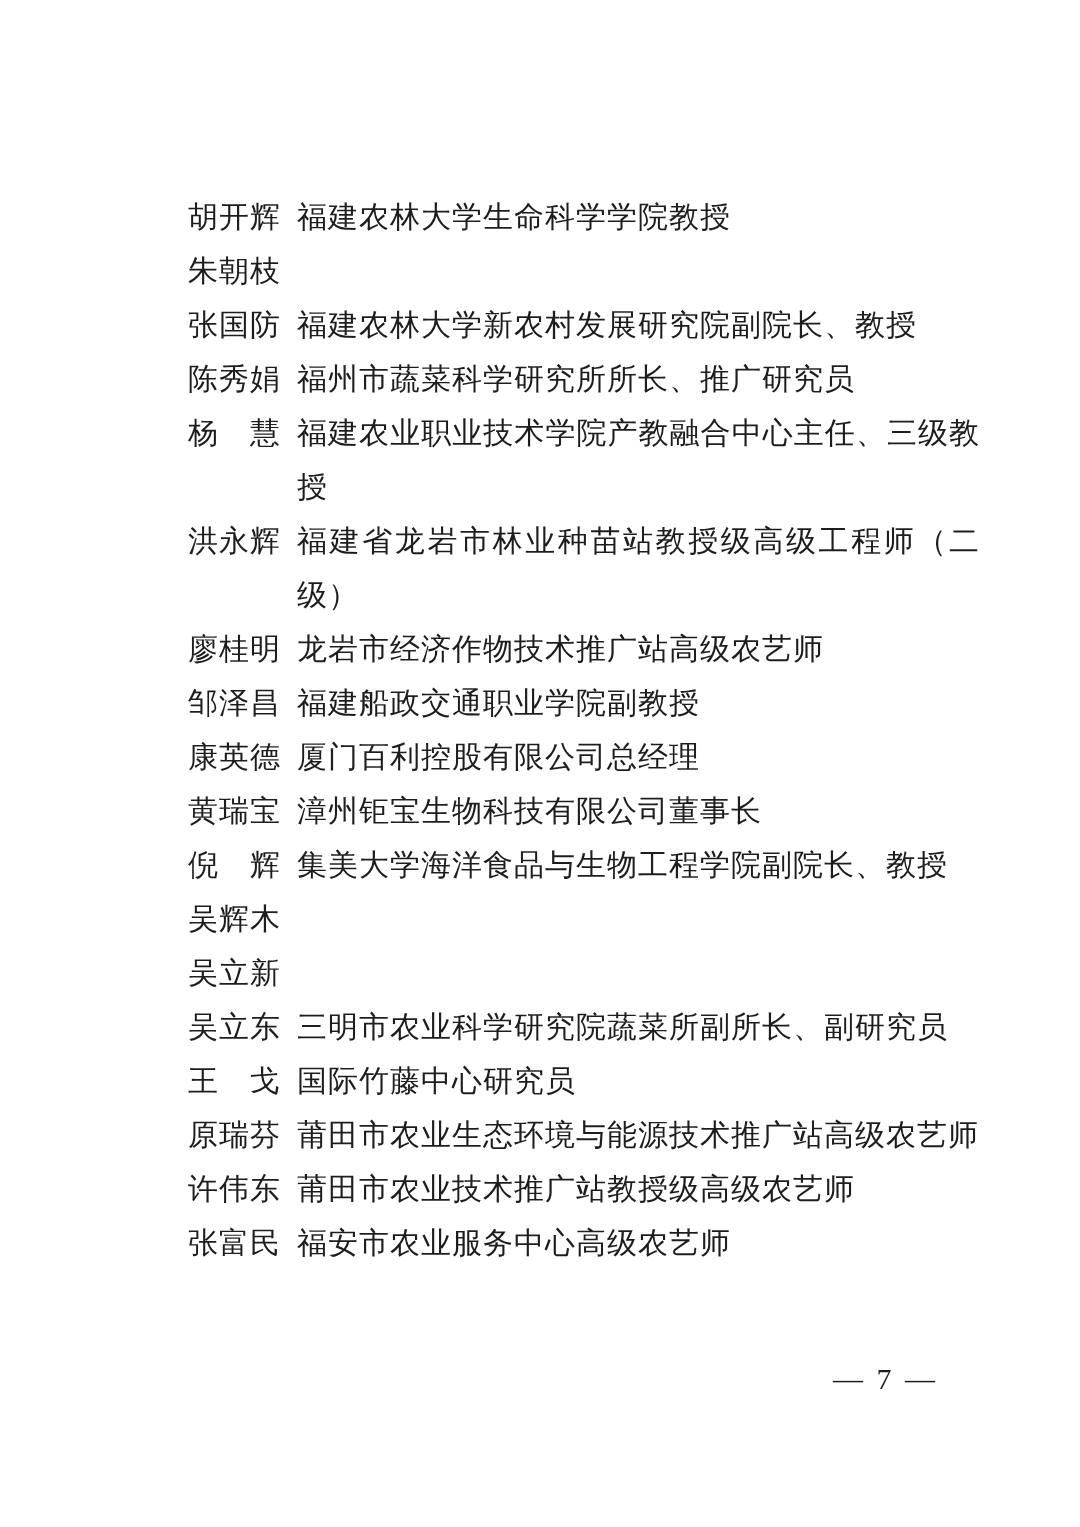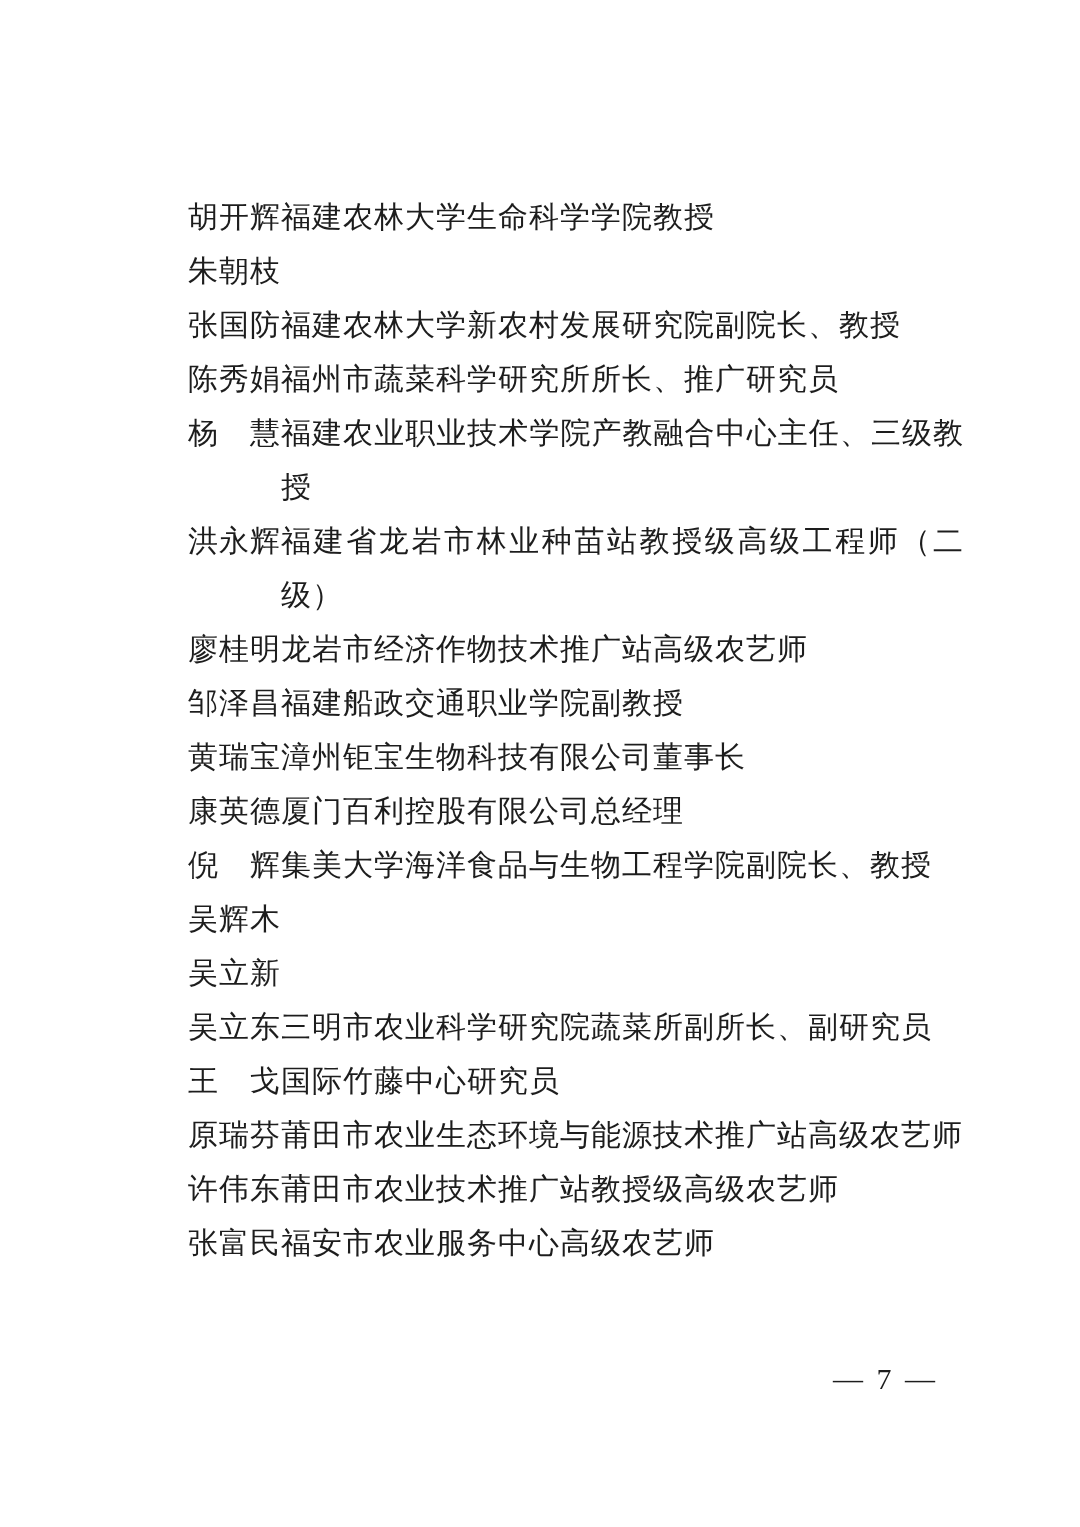--- a/index.html
+++ b/index.html
@@ -34,21 +34,21 @@
   }
   .name {
     flex: 0 0 93px;
     width: 93px;
     white-space: pre;
     text-align: justify;
   }
   .title {
     flex: 0 0 683px;
     width: 683px;
-    margin-left: 0;
+    margin-left: 16px;
     text-align: justify;
     line-break: strict;
   }
   .page-number {
     position: absolute;
     top: 1352px;
     right: 142px;
     font-size: 30px;
     line-height: 54px;
     letter-spacing: 3px;
@@ -94,27 +94,27 @@
     <span class="name">廖桂明</span>
     <span class="title">龙岩市经济作物技术推广站高级农艺师</span>
   </div>
 
   <div class="row">
     <span class="name">邹泽昌</span>
     <span class="title">福建船政交通职业学院副教授</span>
   </div>
 
   <div class="row">
-    <span class="name">黄瑞宝</span>
-    <span class="title">漳州钜宝生物科技有限公司董事长</span>
+    <span class="name">康英德</span>
+    <span class="title">厦门百利控股有限公司总经理</span>
   </div>
 
   <div class="row">
-    <span class="name">康英德</span>
-    <span class="title">厦门百利控股有限公司总经理</span>
+    <span class="name">黄瑞宝</span>
+    <span class="title">漳州钜宝生物科技有限公司董事长</span>
   </div>
 
   <div class="row">
     <span class="name">倪　辉</span>
     <span class="title">集美大学海洋食品与生物工程学院副院长、教授</span>
   </div>
 
   <div class="row">
     <span class="name">吴辉木</span>
   </div>

